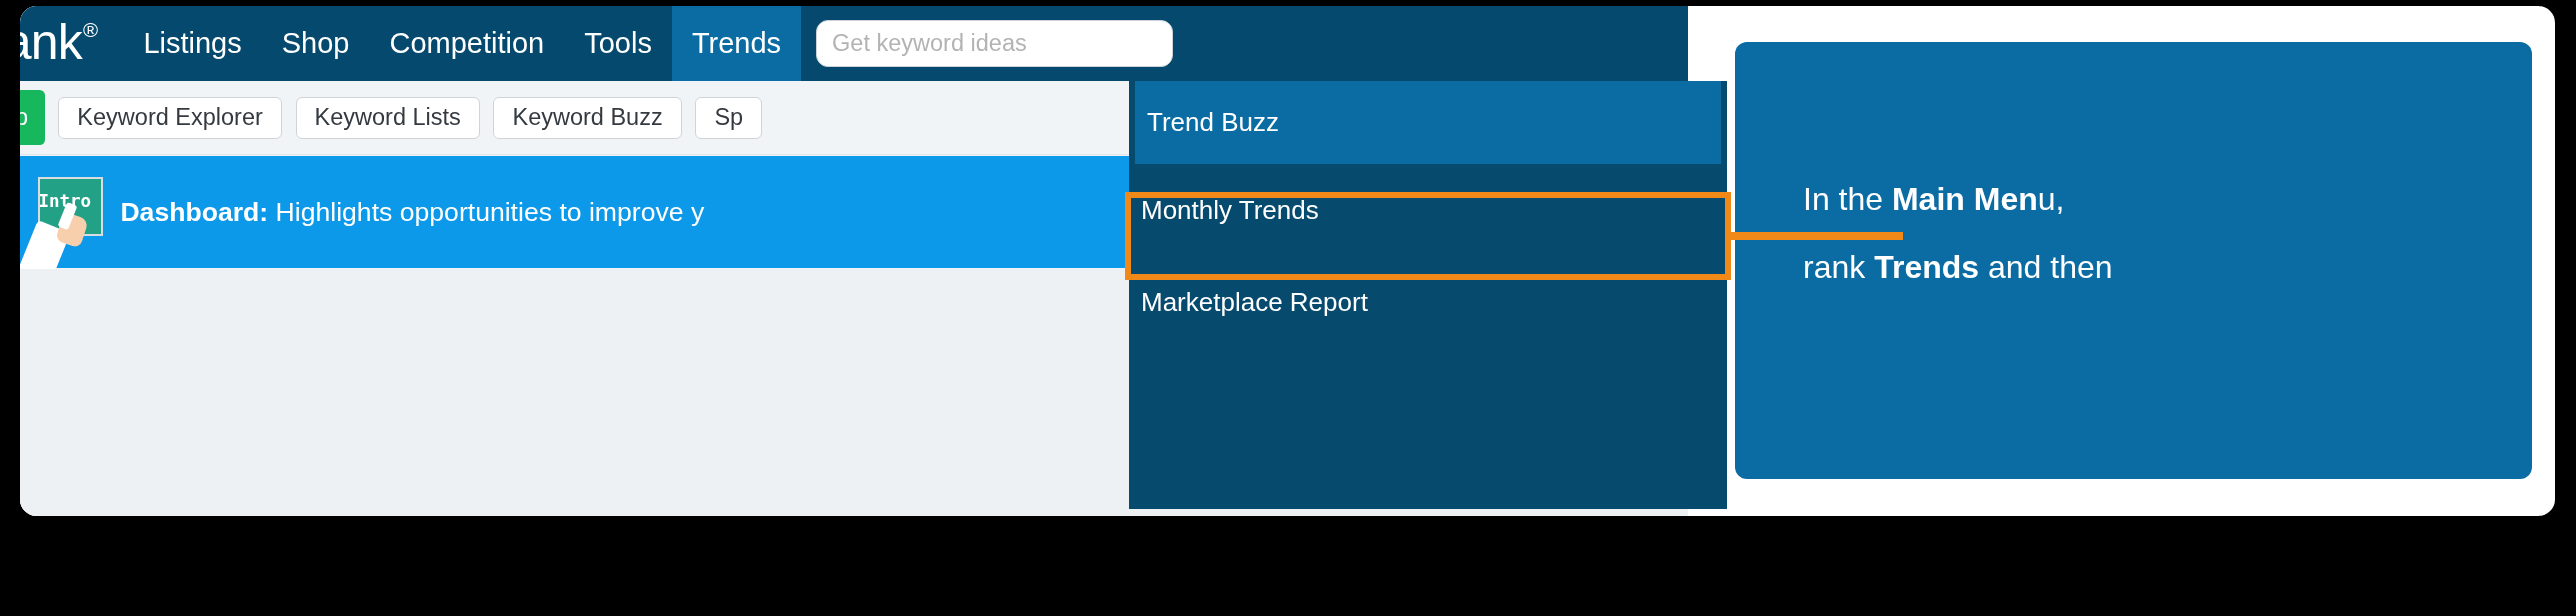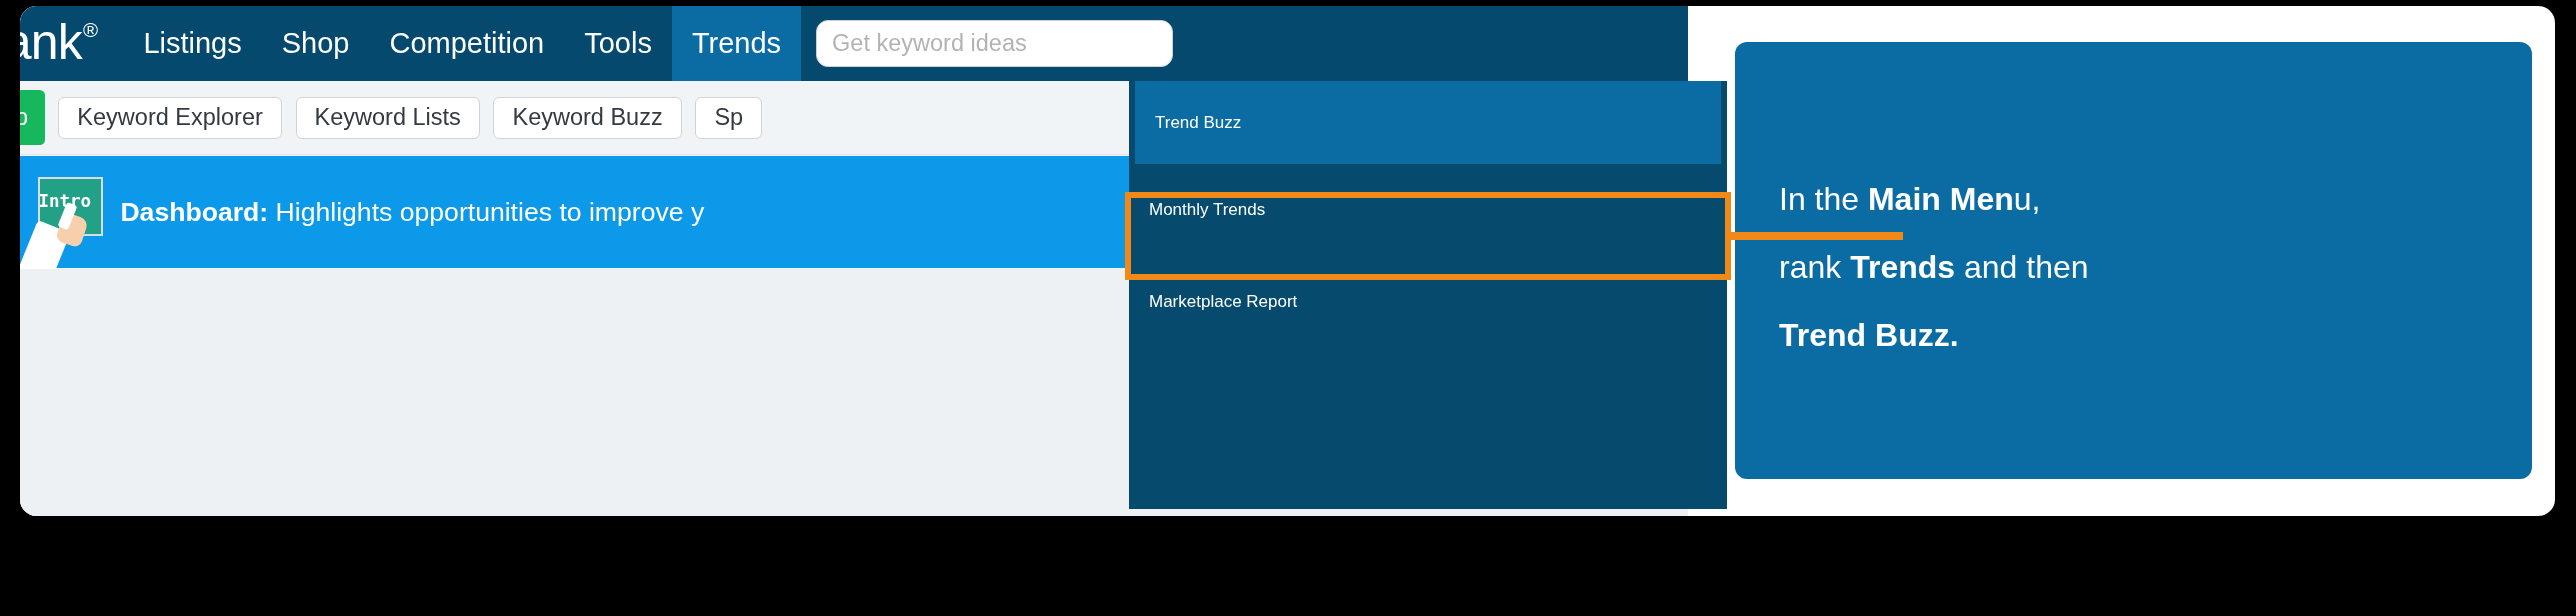--- a/index.html
+++ b/index.html
@@ -202,23 +202,23 @@
     position: absolute;
     left: 1109px; top: 75px;
     width: 598px; height: 428px;
     background: #064a6e;
     z-index: 40;
   }
   .menuitem {
     height: 92px;
     display: flex;
     align-items: center;
-    padding-left: 20px;
-    color: #ffffff;
-    font-size: 17px;
+    padding-left: 12px;
+    color: #ffffff;
+    font-size: 26px;
     white-space: nowrap;
   }
   #menu-trend-buzz {
     background: #0b6ca3;
     margin: 0 6px;
     height: 83px;
   }
 
   
   #highlight {
@@ -240,21 +240,21 @@
   }
 
   
   #callout {
     position: absolute;
     left: 1715px; top: 36px;
     width: 797px; height: 437px;
     background: #0b6ca3;
     border-radius: 12px;
     z-index: 50;
-    padding: 141px 0 0 44px;
+    padding: 141px 0 0 68px;
     color: #ffffff;
     font-size: 32px;
     line-height: 1.0;
   }
   #callout .line { margin-bottom: 36px; white-space: nowrap; }
   #callout b { font-weight: 700; }
 </style>
 </head>
 <body>
 
@@ -308,17 +308,16 @@
     <div class="menuitem">Monthly Trends</div>
     <div class="menuitem">Marketplace Report</div>
   </div>
 
   <div id="highlight"></div>
   <div id="connector"></div>
 
   <div id="callout">
     <div class="line"><span>In the </span><b>Main Men</b><span>u,</span></div>
     <div class="line"><span>rank </span><b>Trends</b><span> and then</span></div>
-    <div class="line"><b>Trend Buzz.</b></div>
   </div>
 
 </div>
 
 
 </body></html>

